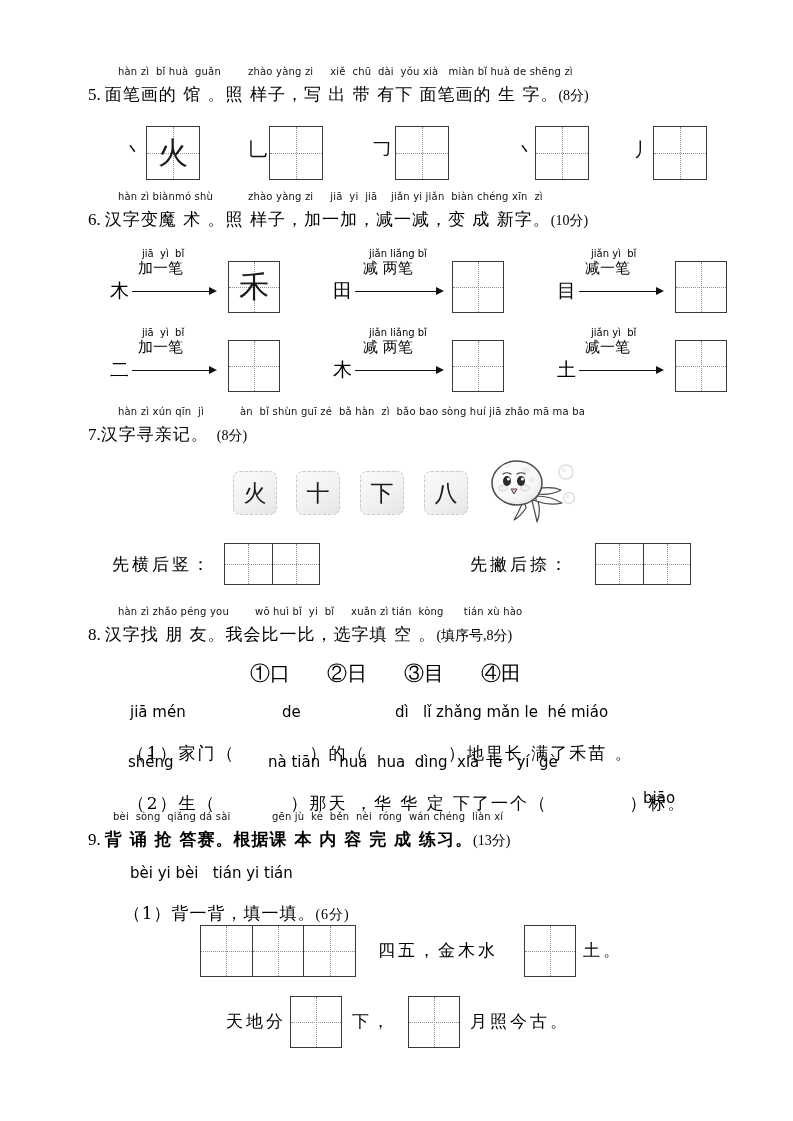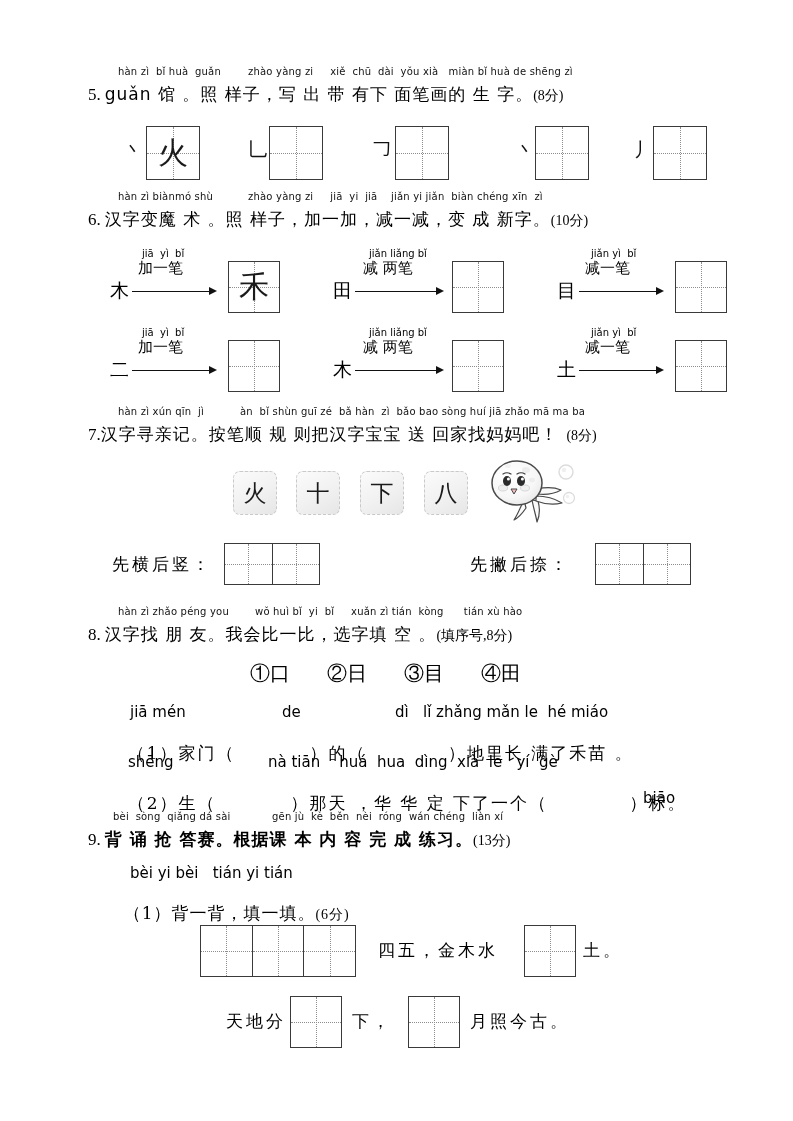--- a/index.html
+++ b/index.html
@@ -207,21 +207,21 @@
 </head>
 <body>
 
 <div class="page">
 
   <div class="sec-pinyin pinyin" style="left:118px; top:66px;">hàn zì  bǐ huà  guǎn</div>
   <div class="sec-pinyin pinyin" style="left:248px; top:66px;">zhào yàng zi     xiě  chū  dài  yǒu xià   miàn bǐ huà de shēng zì</div>
 
   <div class="sec-line" style="left:88px; top:84px;">
     <span class="num">5.</span>
-    <span class="han" style="margin-left:4px;">guǎn 馆 。</span>
+    <span class="han" style="margin-left:4px;">面笔画的 馆 。</span>
     <span class="han">照 样子，写 出 带 有下 面笔画的 生 字。</span>
     <span class="score">(8分)</span>
   </div>
 
   <div class="stroke" style="left:124px; top:141px;">丶</div>
   <div class="grid" style="left:146px; top:126px; width:54px; height:54px;">
     <div class="cell">
       <span class="glyph">火</span>
     </div>
   </div>
@@ -341,21 +341,20 @@
       <span class="glyph"></span>
     </div>
   </div>
 
   <div class="sec-pinyin pinyin" style="left:118px; top:406px;">hàn zì xún qīn  jì</div>
   <div class="sec-pinyin pinyin" style="left:240px; top:406px;">àn  bǐ shùn guī zé  bǎ hàn  zì  bǎo bao sòng huí jiā zhǎo mā ma ba</div>
 
   <div class="sec-line" style="left:88px; top:424px;">
     <span class="num">7.</span>
     <span class="han" style="margin-left:0;">汉字寻亲记。</span>
-    <span class="han">按笔顺 规 则把汉字宝宝 送 回家找妈妈吧！</span>
     <span class="score" style="margin-left:8px;">(8分)</span>
   </div>
 
   <div class="tile" style="left:233px; top:471px;">火</div>
   <div class="tile" style="left:296px; top:471px;">十</div>
   <div class="tile" style="left:360px; top:471px;">下</div>
   <div class="tile" style="left:424px; top:471px;">八</div>
 
   <div class="mascot" style="left:474px; top:456px; width:110px; height:70px;">
     <svg width="110" height="70" viewBox="0 0 110 70" xmlns="http://www.w3.org/2000/svg">

